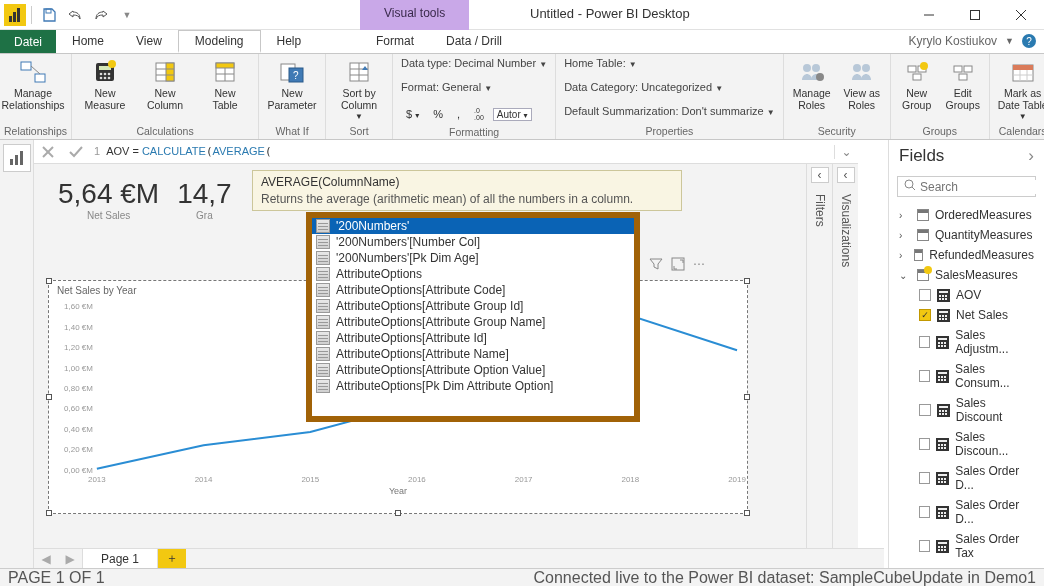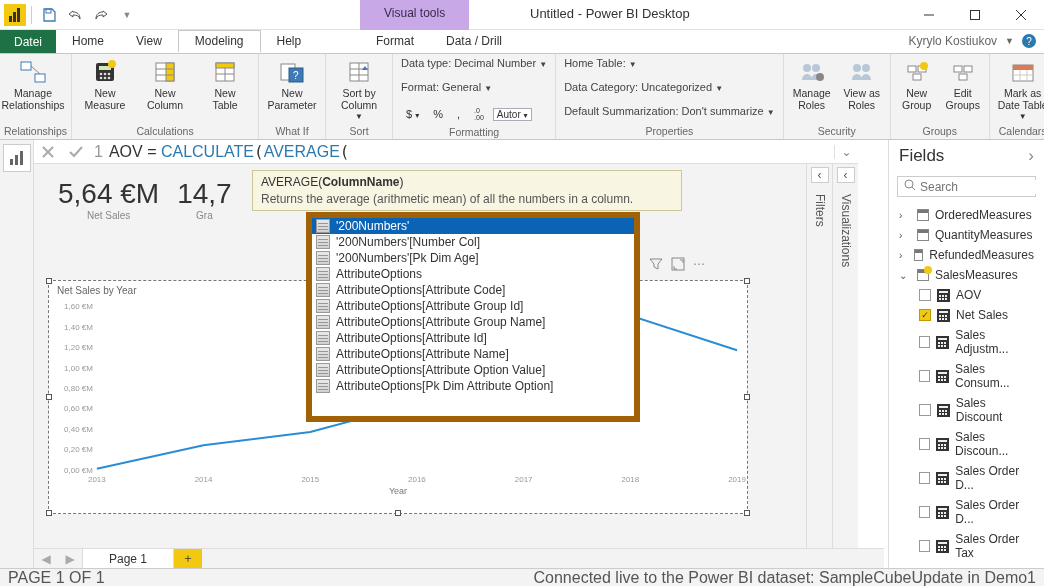--- a/index.html
+++ b/index.html
@@ -39,29 +39,29 @@
 .auto-select { border: 1px solid #aab; padding: 0 3px; font-size: 10px; background: #fff; }
 
 
 .left-rail { position: absolute; left: 0; top: 140px; width: 34px; bottom: 18px; background: #f3f3f3; border-right: 1px solid #ddd; display: flex; flex-direction: column; align-items: center; padding-top: 4px; gap: 4px; }
 .rail-btn { width: 28px; height: 28px; display: flex; align-items: center; justify-content: center; cursor: pointer; color: #666; }
 .rail-btn.active { background: #fff; border: 1px solid #ccc; color: #333; }
 
 
 .formula-area { position: absolute; left: 34px; top: 140px; right: 186px; height: 24px; display: flex; align-items: center; background: #fff; border-bottom: 1px solid #ddd; }
 .fbar-btn { width: 28px; height: 24px; display: flex; align-items: center; justify-content: center; color: #888; cursor: pointer; }
-.fbar-text { flex: 1; font-family: Consolas, monospace; font-size: 16px; padding: 2px 4px; }
+.fbar-text { flex: 1; font-family: Consolas, monospace; font-size: 11px; padding: 2px 4px; }
 .fbar-text .ln { color: #999; margin-right: 6px; }
 .fbar-text .kw { color: #2a7ab0; }
 .fbar-chev { width: 24px; border-left: 1px solid #ddd; display: flex; align-items: center; justify-content: center; color: #888; cursor: pointer; }
 
 
 .tooltip { position: absolute; left: 252px; top: 170px; width: 430px; background: #f9f5e3; border: 1px solid #ccc69a; padding: 4px 8px; font-size: 12px; z-index: 5; }
 .tooltip .sig { font-family: "Segoe UI"; }
-.tooltip .sig b { font-weight: bold; }
+.tooltip .sig b { font-weight: normal; }
 .tooltip .desc { color: #555; margin-top: 2px; }
 
 
 .autocomplete { position: absolute; left: 306px; top: 212px; width: 334px; height: 210px; background: #fff; border: 6px solid #a16207; font-size: 12px; z-index: 6; overflow: hidden; }
 .auto-list { height: 100%; overflow-y: scroll; }
 .auto-item { padding: 1px 4px; display: flex; align-items: center; gap: 6px; cursor: pointer; }
 .auto-item.selected { background: #0a63b5; color: #fff; }
 .auto-icon { width: 14px; height: 14px; background: linear-gradient(#e8e8e8,#d0d0d0); border: 1px solid #999; display: inline-block; flex-shrink: 0; position: relative; }
 .auto-icon::before { content: ''; position: absolute; left: 1px; top: 3px; right: 1px; height: 1px; background: #999; box-shadow: 0 3px #999, 0 6px #999; }
 
@@ -99,21 +99,21 @@
 .chk.checked { background: #f2c811; border-color: #c29800; }
 .chk.checked::after { content: '✓'; font-size: 9px; color: #333; }
 .calc-icon { width: 13px; height: 13px; background: #333; position: relative; flex-shrink: 0; }
 .calc-icon::before { content: ''; position: absolute; left: 2px; top: 2px; right: 2px; height: 2px; background: #eee; }
 .calc-icon::after { content: ''; position: absolute; left: 2px; top: 6px; width: 2px; height: 2px; background: #eee; box-shadow: 3px 0 #eee, 6px 0 #eee, 0 3px #eee, 3px 3px #eee, 6px 3px #eee; }
 .tag-yellow { position: absolute; width: 8px; height: 8px; background: #f2c811; border-radius: 50%; margin-left: 6px; margin-top: -4px; }
 
 
 .page-tabs { position: absolute; left: 34px; right: 160px; bottom: 18px; height: 20px; background: #f3f3f3; display: flex; align-items: stretch; border-top: 1px solid #ddd; }
 .page-nav { width: 24px; display: flex; align-items: center; justify-content: center; color: #aaa; cursor: pointer; }
-.page-tab { padding: 0 26px; display: flex; align-items: center; background: #fff; border-right: 1px solid #ddd; border-left: 1px solid #ddd; font-size: 12px; }
+.page-tab { padding: 0 18px; display: flex; align-items: center; background: #fff; border-right: 1px solid #ddd; border-left: 1px solid #ddd; font-size: 12px; }
 .page-add { width: 28px; background: #f2c811; display: flex; align-items: center; justify-content: center; cursor: pointer; }
 
 
 .statusbar { position: absolute; left: 0; right: 0; bottom: 0; height: 18px; background: #f3f3f3; border-top: 1px solid #ccc; display: flex; justify-content: space-between; align-items: center; padding: 0 8px; font-size: 16px; color: #555; }
 
 
 ::-webkit-scrollbar { width: 16px; }
 ::-webkit-scrollbar-track { background: #f0f0f0; }
 ::-webkit-scrollbar-thumb { background: #c8c8c8; }
 </style>

